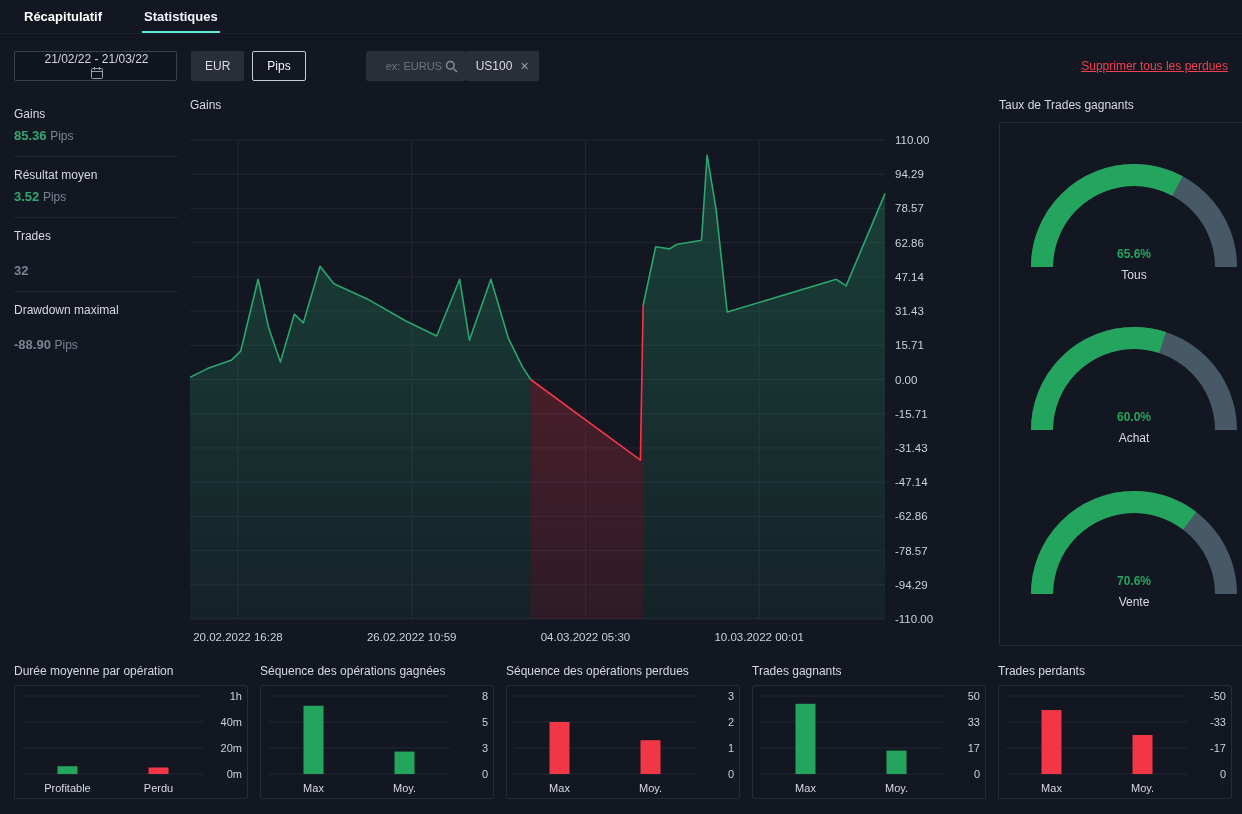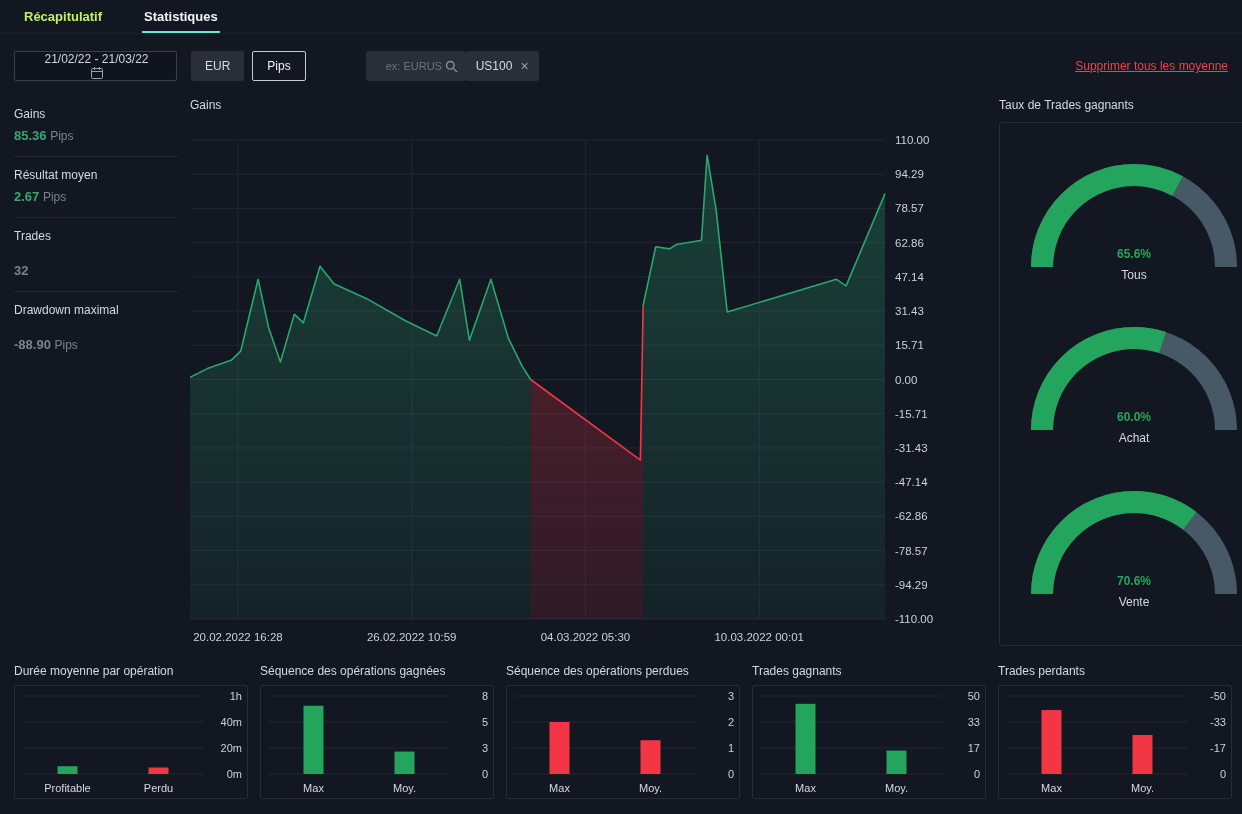--- a/index.html
+++ b/index.html
@@ -4,21 +4,21 @@
 <style>
   html,body{margin:0;padding:0;}
   body{
     width:1242px;height:814px;position:relative;overflow:hidden;
     background:#131722;color:#d1d4dc;
     font-family:"Liberation Sans",sans-serif;
   }
   
   .tabbar{position:absolute;top:0;left:0;width:100%;height:34px;box-sizing:border-box;
     display:flex;gap:38px;align-items:flex-end;padding-left:22px;border-bottom:1px solid #1b1f2a;}
-  .tab{font-size:13px;font-weight:bold;color:#bef264;padding:0 2px 9px;cursor:pointer;}
+  .tab{font-size:13px;font-weight:bold;color:#ffffff;padding:0 2px 9px;cursor:pointer;}
   .tab.active{color:#f2f4f8;border-bottom:2px solid #5eead4;padding-bottom:7px;}
   
   .filterbar{position:absolute;top:50px;left:14px;right:14px;height:32px;display:flex;align-items:center;}
   .datebox{width:163px;height:30px;border:1px solid #3a3f4d;border-radius:2px;background:#10141d;
     display:flex;align-items:center;justify-content:space-between;padding:0 8px 0 10px;box-sizing:border-box;
     font-size:12px;color:#d1d4dc;cursor:pointer;flex-direction:column;}
   .btn{height:30px;border:none;border-radius:2px;background:#2a2e39;color:#d8dbe2;font-size:12px;
     font-family:inherit;padding:4px 14px;cursor:pointer;}
   .btn.eur{margin-left:14px;}
   .btn.selected{background:transparent;border:1px solid #c6cad3;color:#f0f2f6;margin-left:8px;}
@@ -81,31 +81,31 @@
     <svg width="13" height="13" viewBox="0 0 13 13">
       <circle cx="5.3" cy="5.3" r="3.8" fill="none" stroke="#8a8f9b" stroke-width="1.4"></circle>
       <line x1="8.4" y1="8.4" x2="12" y2="12" stroke="#8a8f9b" stroke-width="1.4"></line>
     </svg>
   </div>
   <div class="tag">
     <span>US100</span>
     <span class="x">×</span>
   </div>
   <div class="spacer"></div>
-  <a class="clear-link" href="#">Supprimer tous les moyenne</a>
+  <a class="clear-link" href="#">Supprimer tous les perdues</a>
 </div>
 
 <div class="sidebar">
   <div class="stat">
     <div class="stat-label">Gains</div>
     <div class="stat-value pos"><span>85.36</span> <span class="unit">Pips</span></div>
   </div>
   <div class="stat">
     <div class="stat-label">Résultat moyen</div>
-    <div class="stat-value pos"><span>2.67</span> <span class="unit">Pips</span></div>
+    <div class="stat-value pos"><span>3.52</span> <span class="unit">Pips</span></div>
   </div>
   <div class="stat">
     <div class="stat-label">Trades</div>
     <div class="stat-value neutral"><span>32</span> <span class="unit"></span></div>
   </div>
   <div class="stat">
     <div class="stat-label">Drawdown maximal</div>
     <div class="stat-value neutral"><span>-88.90</span> <span class="unit">Pips</span></div>
   </div>
 </div>

